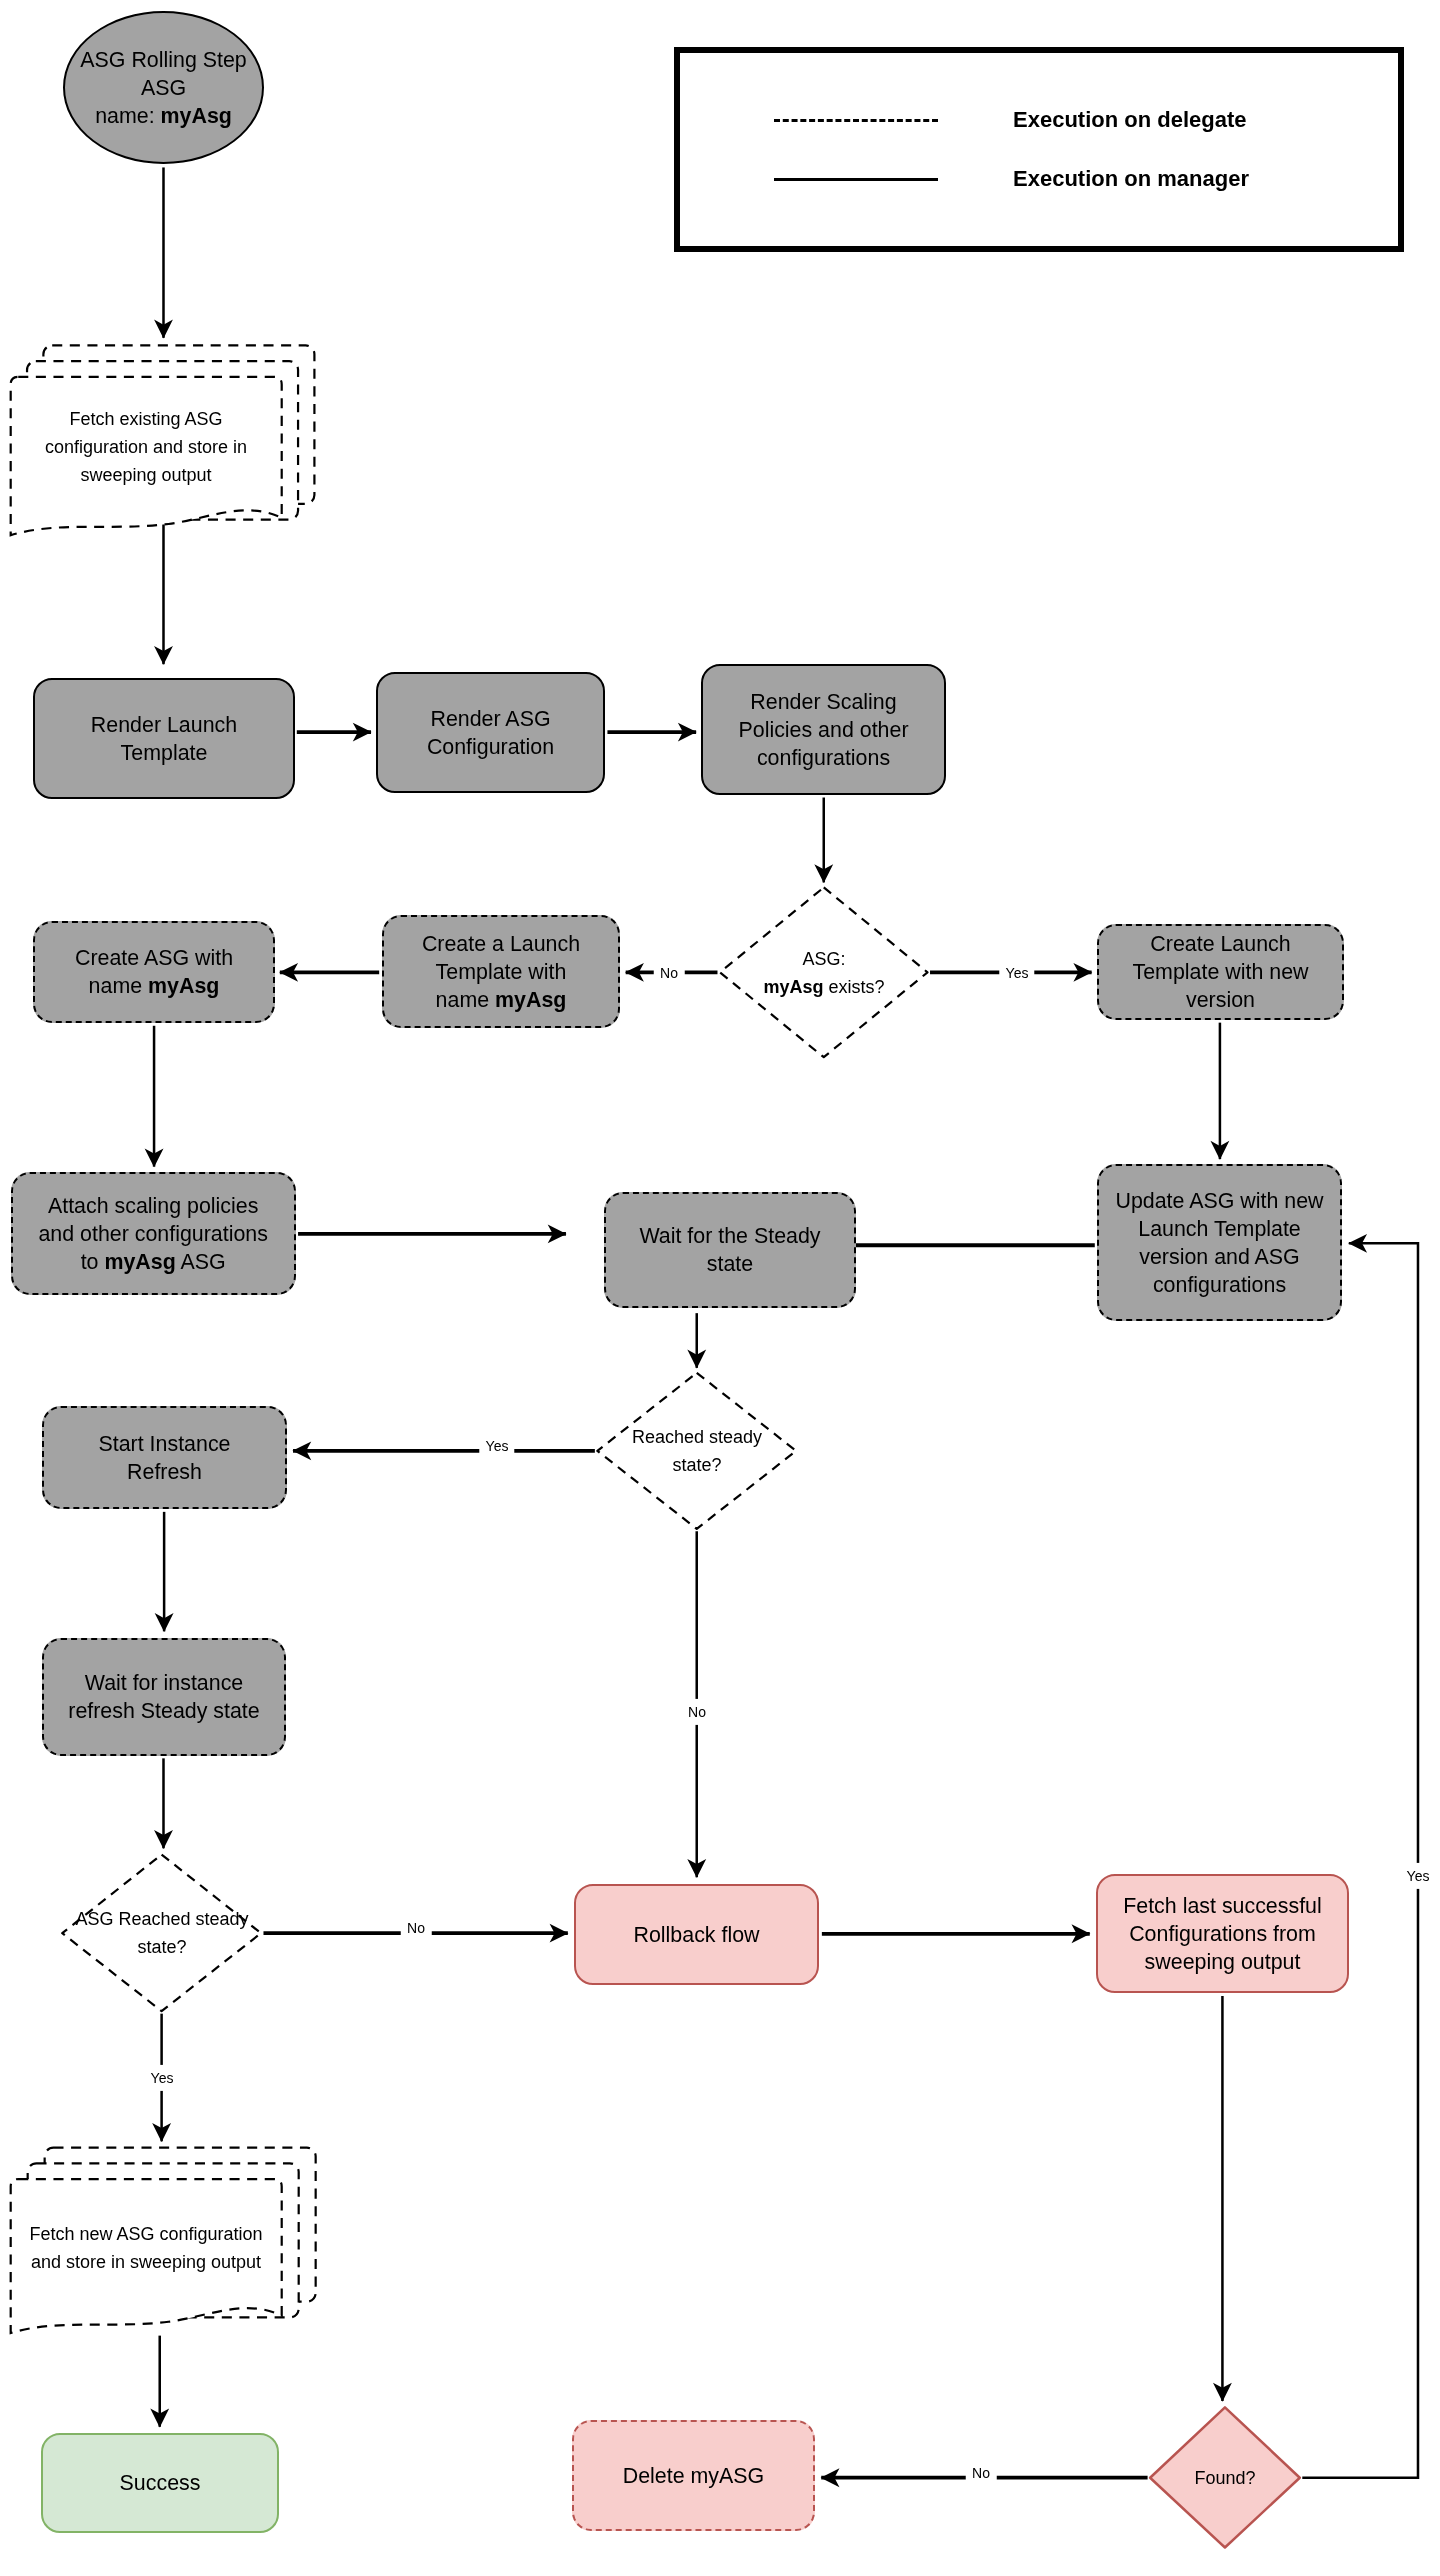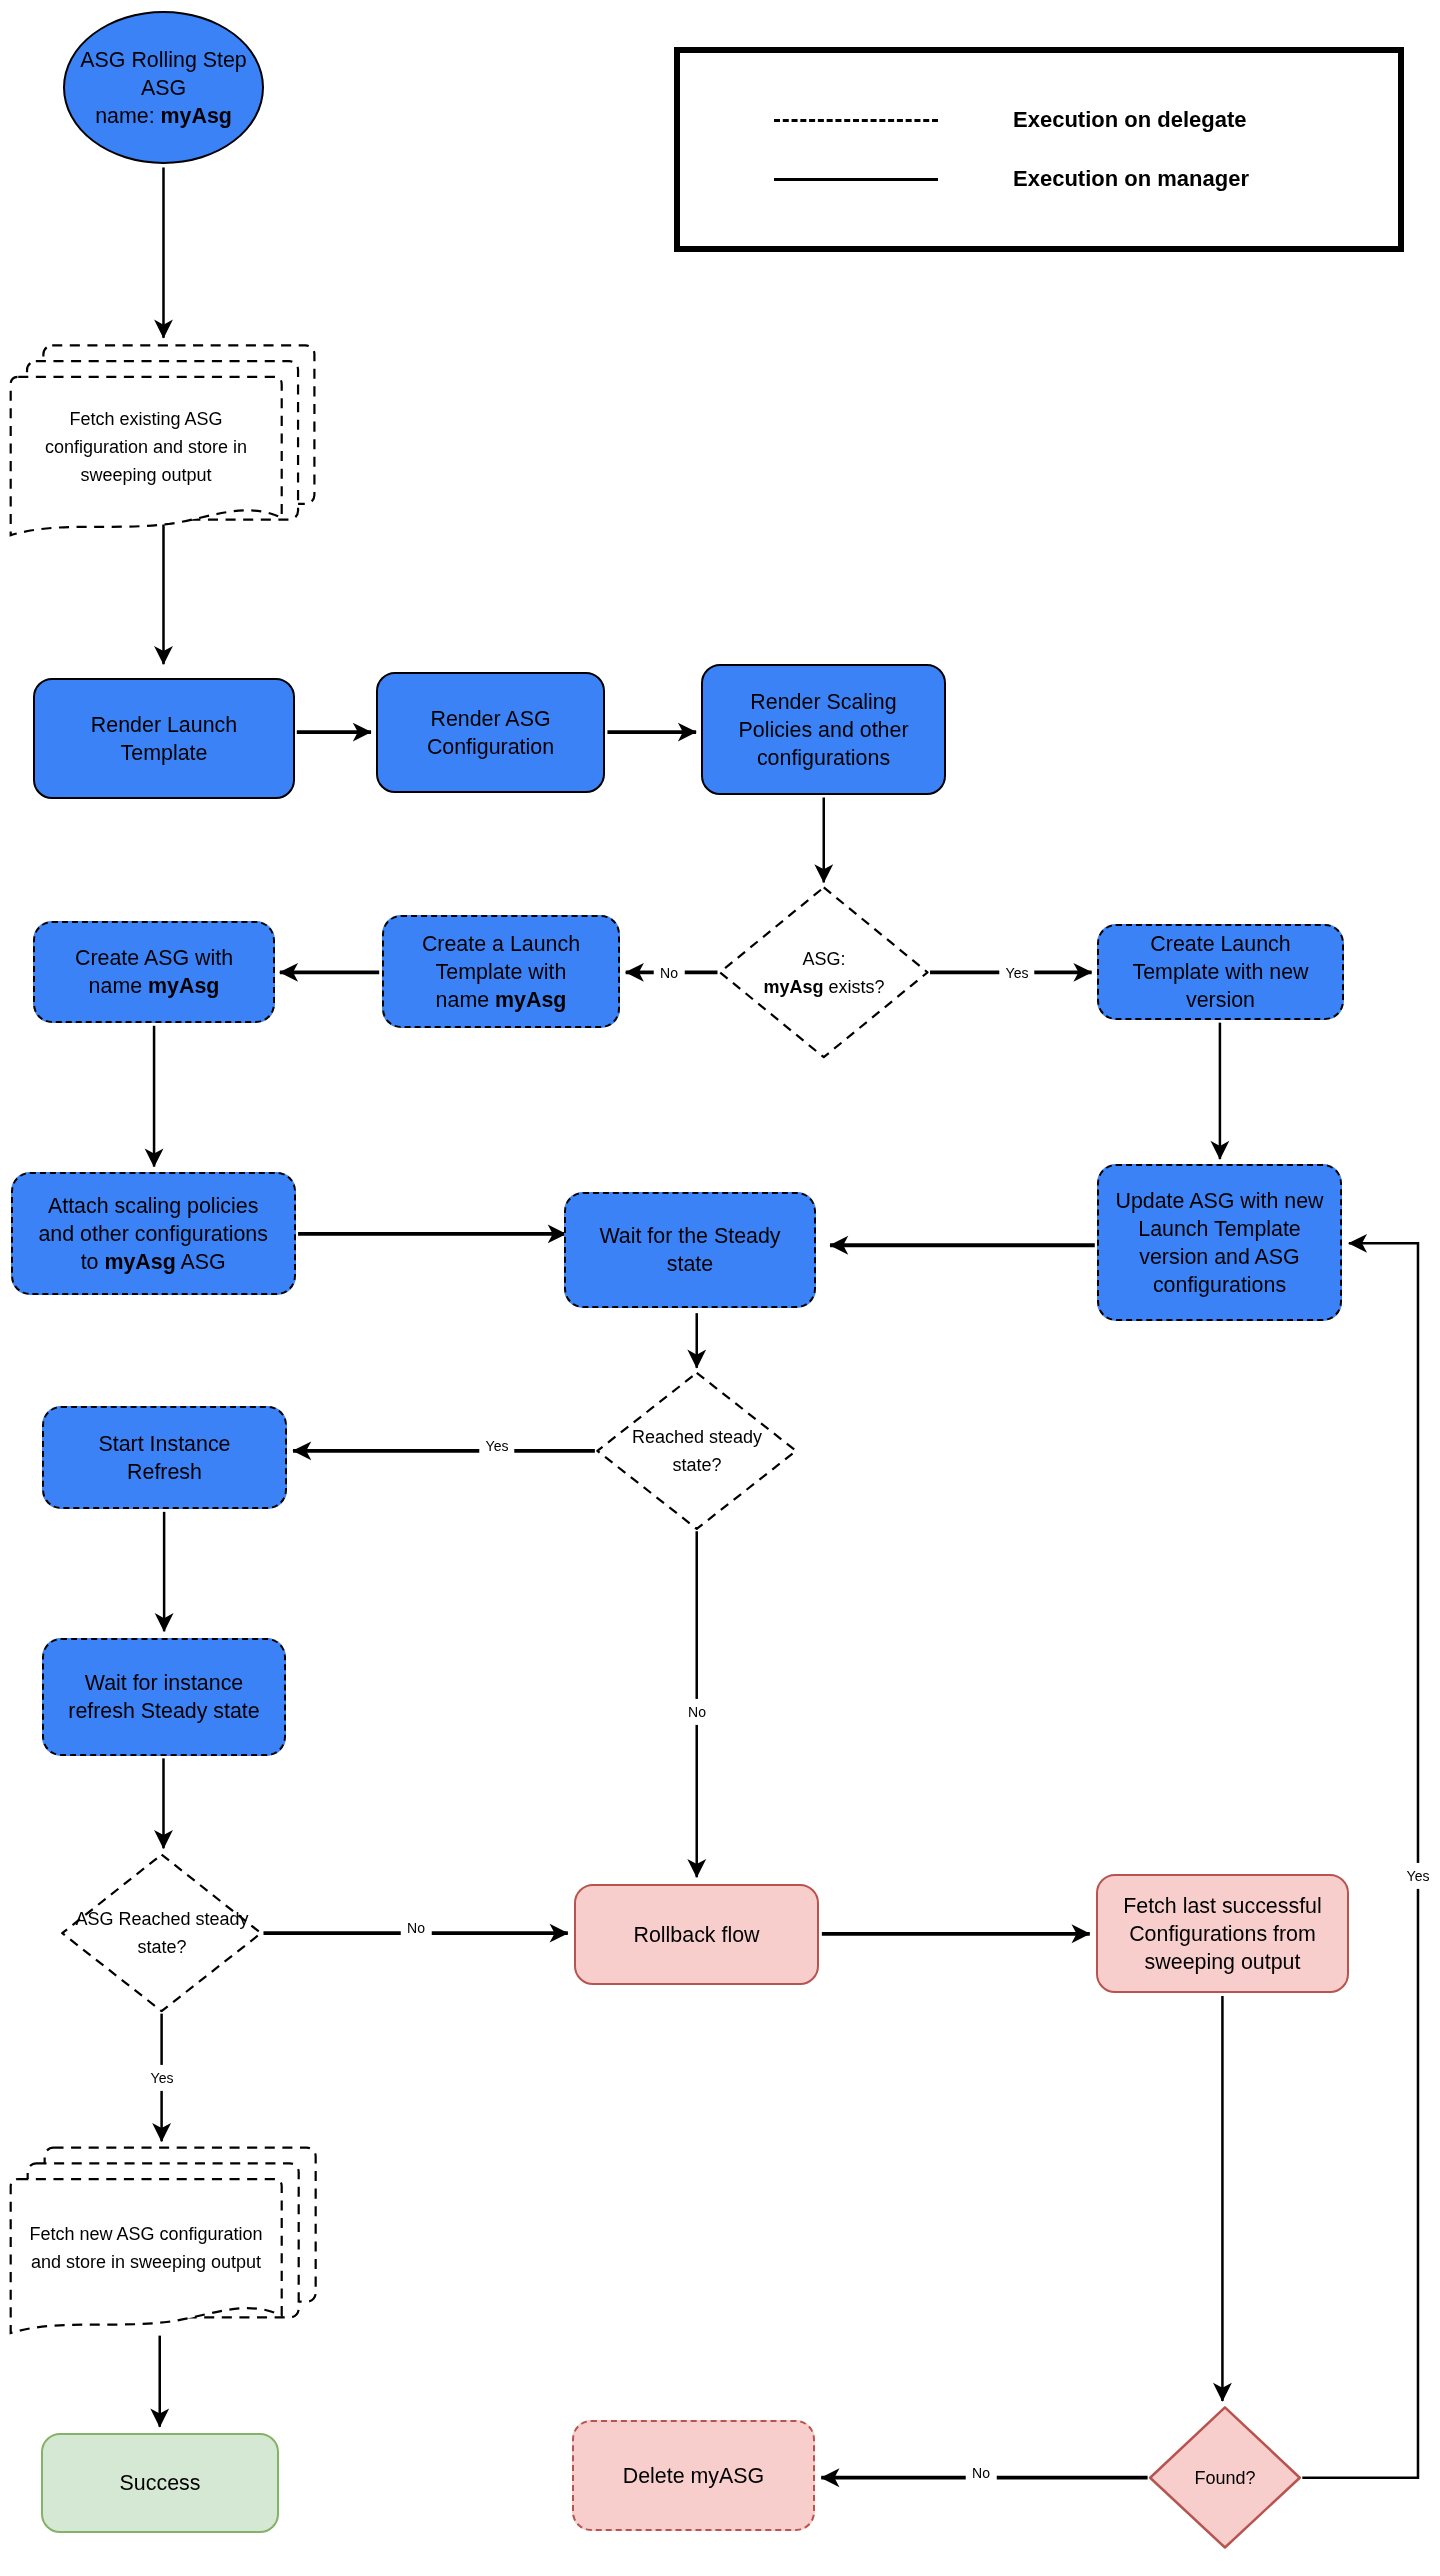--- a/index.html
+++ b/index.html
@@ -6,21 +6,21 @@
     --pink-fill:#F8CECC; --pink-stroke:#B85450;
     --green-fill:#D5E8D4; --green-stroke:#82B366;
     --line:#000000;
   }
   html,body{margin:0;padding:0;background:#ffffff;}
   body{width:1440px;height:2576px;position:relative;overflow:hidden;
        font-family:"Liberation Sans", sans-serif;color:#000;}
   #wires{position:absolute;left:0;top:0;z-index:1;}
   .node{position:absolute;z-index:2;display:flex;flex-direction:column;
         align-items:center;justify-content:center;text-align:center;
-        font-size:21.4px;line-height:28px;background:#3b82f6;box-sizing:border-box;}
+        font-size:21.4px;line-height:28px;background:#a3a3a3;box-sizing:border-box;}
   .rounded{border-radius:19px;}
   .solid{border:2.5px solid #000;}
   .dashed{border:2.2px dashed #000;}
   .pink{background:var(--pink-fill);border:2.5px solid var(--pink-stroke);}
   .pink-dashed{background:var(--pink-fill);border:2.5px dashed var(--pink-stroke);}
   .green{background:var(--green-fill);border:2.5px solid var(--green-stroke);}
   .circle{border:2.5px solid #000;border-radius:50%;}
   .shape-label{position:absolute;z-index:3;display:flex;flex-direction:column;
         align-items:center;justify-content:center;text-align:center;
         font-size:18px;line-height:28px;background:transparent;}
@@ -139,21 +139,21 @@
 </div>
 
 <div class="node dashed rounded" style="left:1097px;top:924px;width:247px;height:96px;padding:0 19px;">Create Launch Template with new version</div>
 
 <div class="node dashed rounded" style="left:10.7px;top:1172px;width:285px;height:123px;">
   <span class="lh">Attach scaling policies</span>
   <span class="lh">and other configurations</span>
   <span class="lh"><span>to </span><span class="b">myAsg</span><span> ASG</span></span>
 </div>
 
-<div class="node dashed rounded" style="left:564px;top:1192px;width:252px;height:116px;padding:0 31px;text-align:center;">Wait for the Steady state</div>
+<div class="node dashed rounded" style="left:604px;top:1192px;width:252px;height:116px;padding:0 31px;text-align:center;">Wait for the Steady state</div>
 
 <div class="node dashed rounded" style="left:1097px;top:1164px;width:245px;height:157px;padding:0 5px;">Update ASG with new Launch Template version and ASG configurations</div>
 
 <div class="shape-label" style="left:615px;top:1412px;width:164px;height:78px;">Reached steady state?</div>
 
 <div class="node dashed rounded" style="left:42px;top:1406px;width:245px;height:103px;padding:0 44px;">Start Instance Refresh</div>
 
 <div class="node dashed rounded" style="left:42px;top:1638px;width:244px;height:118px;padding:0 14px;">Wait for instance refresh Steady state</div>
 
 <div class="shape-label" style="left:58px;top:1894px;width:208px;height:78px;">ASG Reached steady state?</div>

